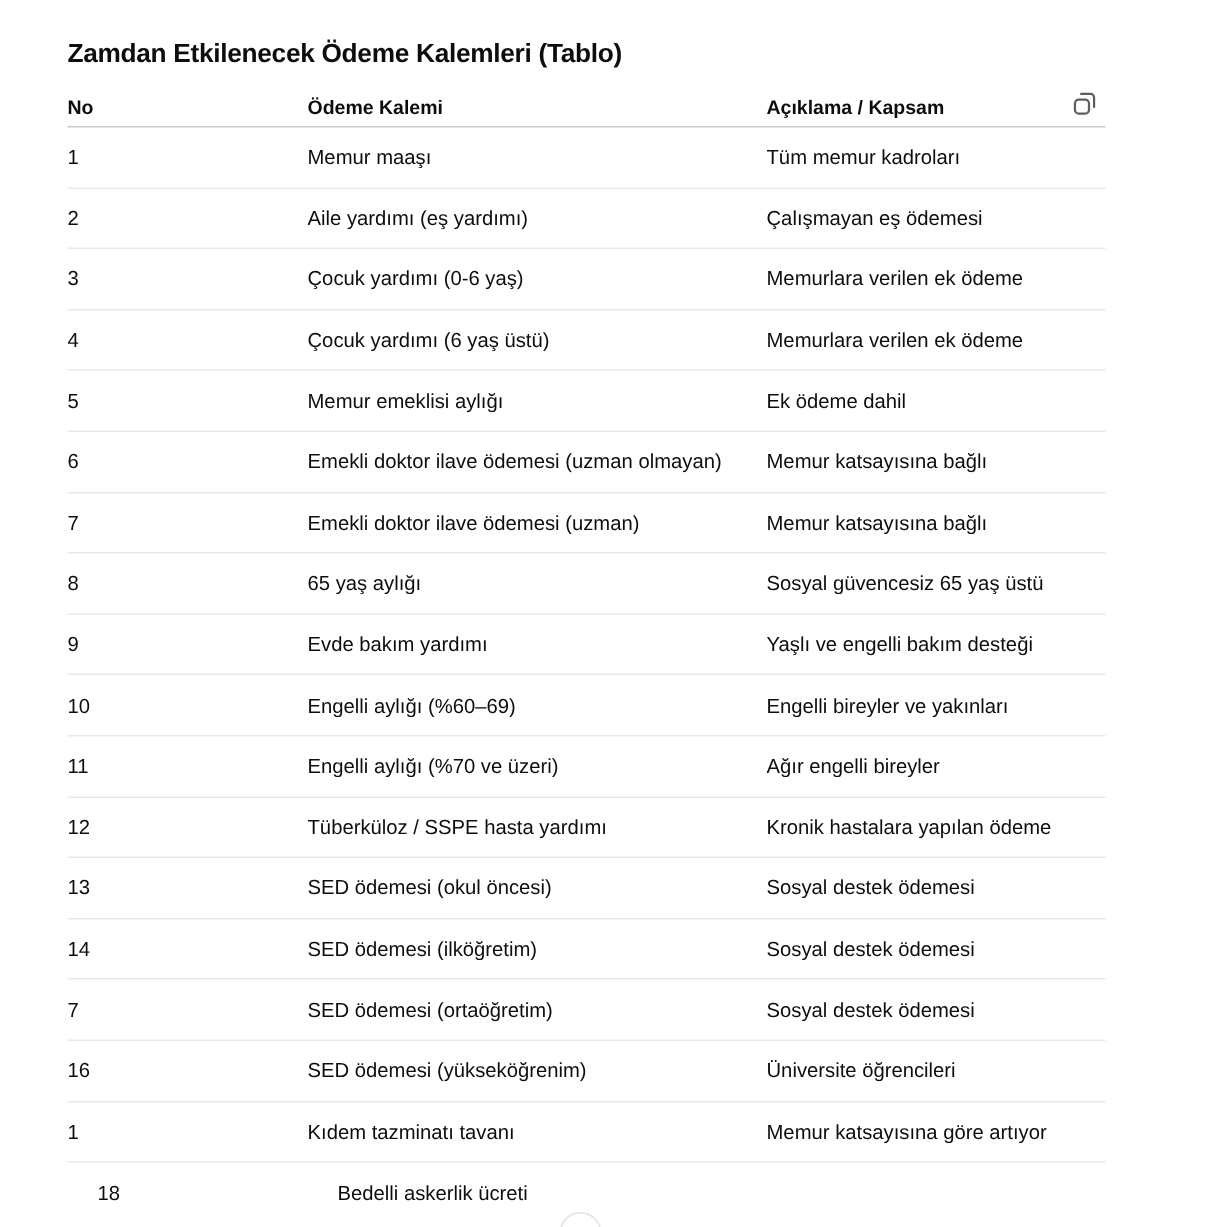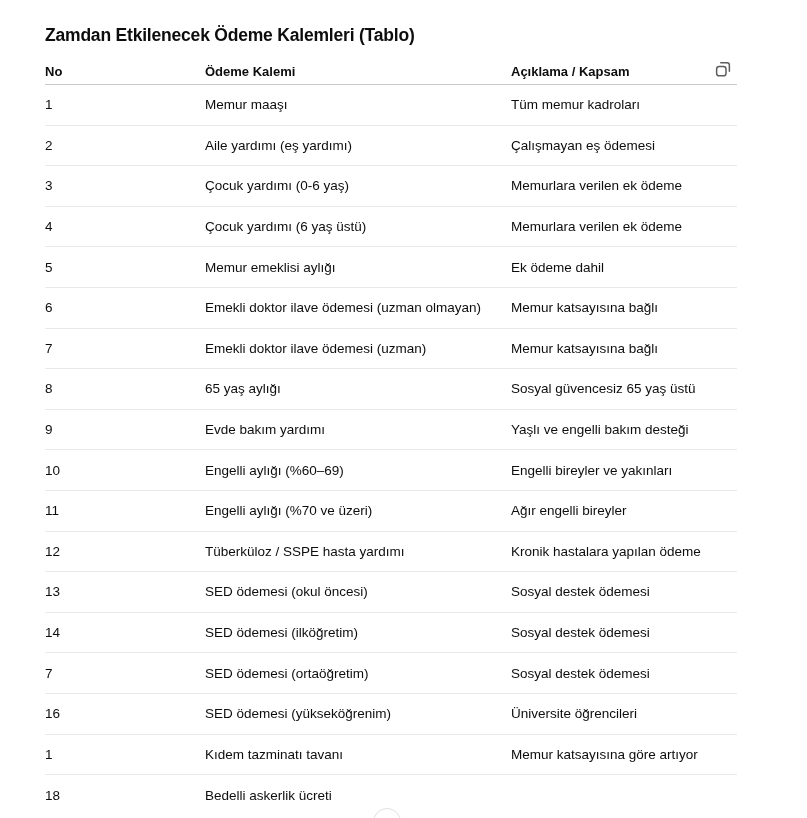--- a/index.html
+++ b/index.html
@@ -44,21 +44,21 @@
   .trow {
     display: grid;
     grid-template-columns: 160px 306px 1fr;
     height: 40.6px;
     align-items: center;
     border-bottom: 1px solid #e9e9e9;
     box-sizing: border-box;
     font-size: 13.5px;
     color: #0d0d0d;
   }
-  .trow:last-child { border-bottom: none; }
+  .trow:last-child { border-bottom: none; margin-left: 20px; }
   .tcell {
     overflow: hidden;
     white-space: nowrap;
     padding-right: 24px;
   }
   .copy-button {
     position: absolute;
     left: 665px;
     top: 42px;
     width: 26px;

